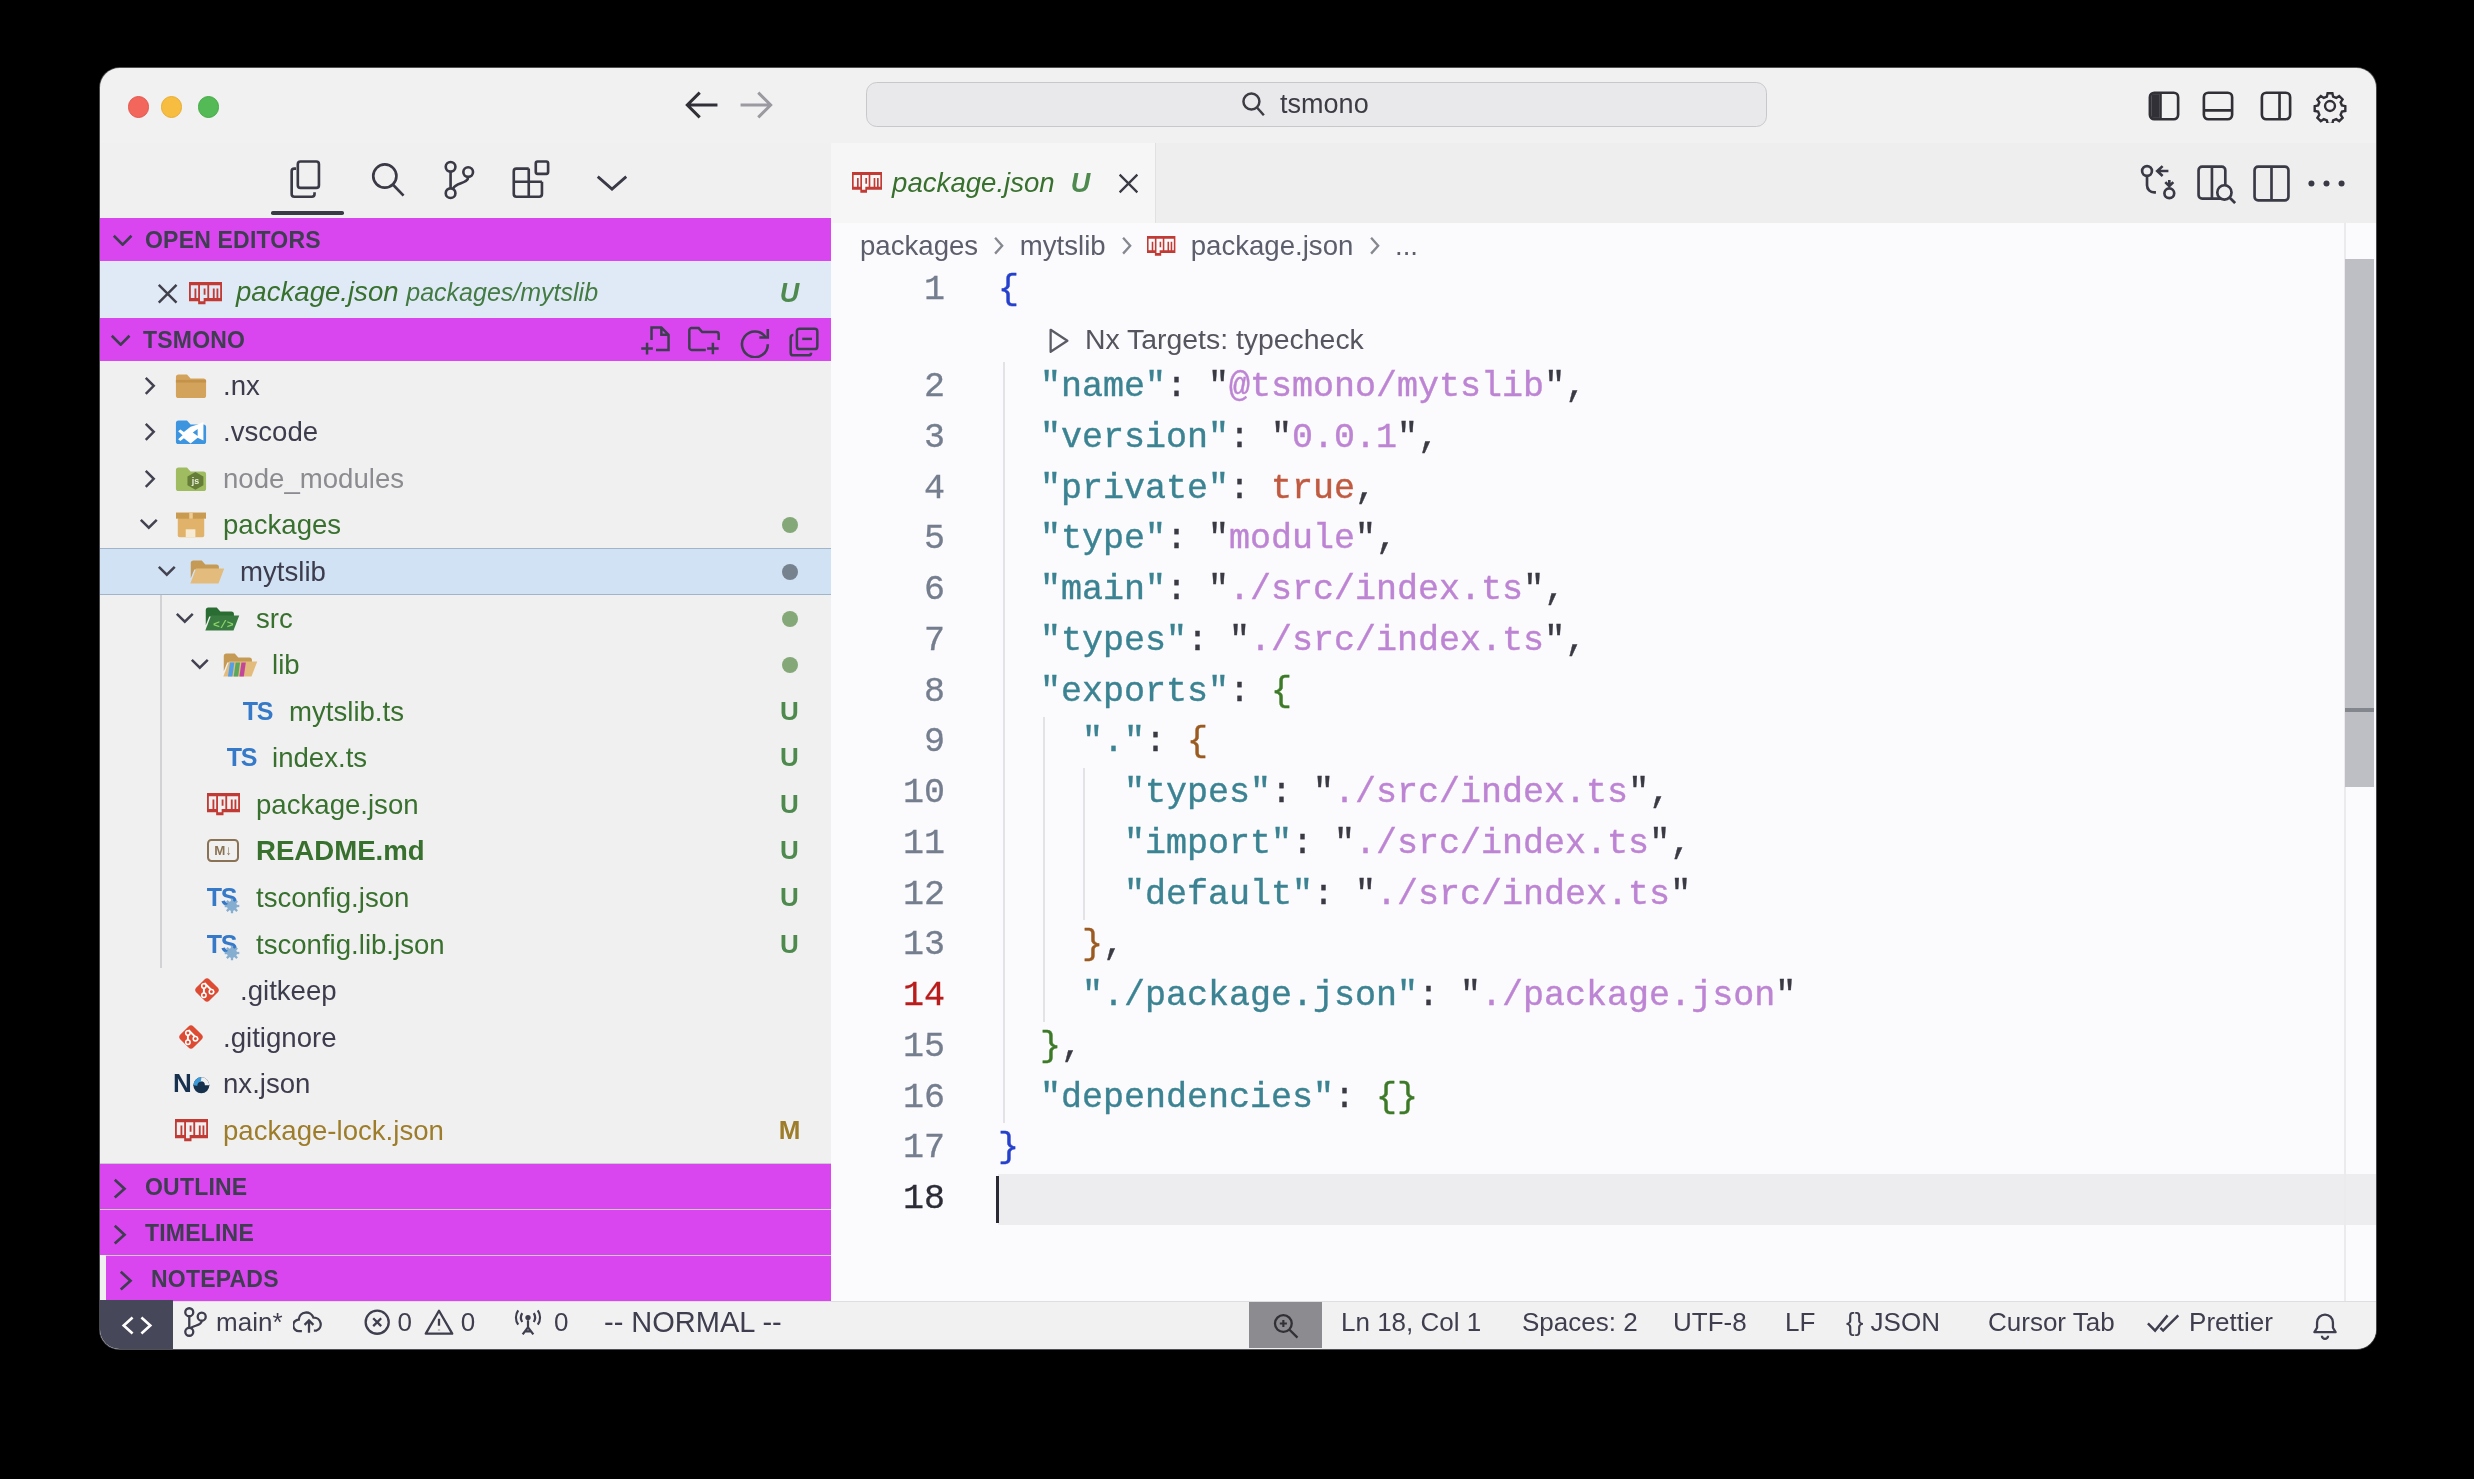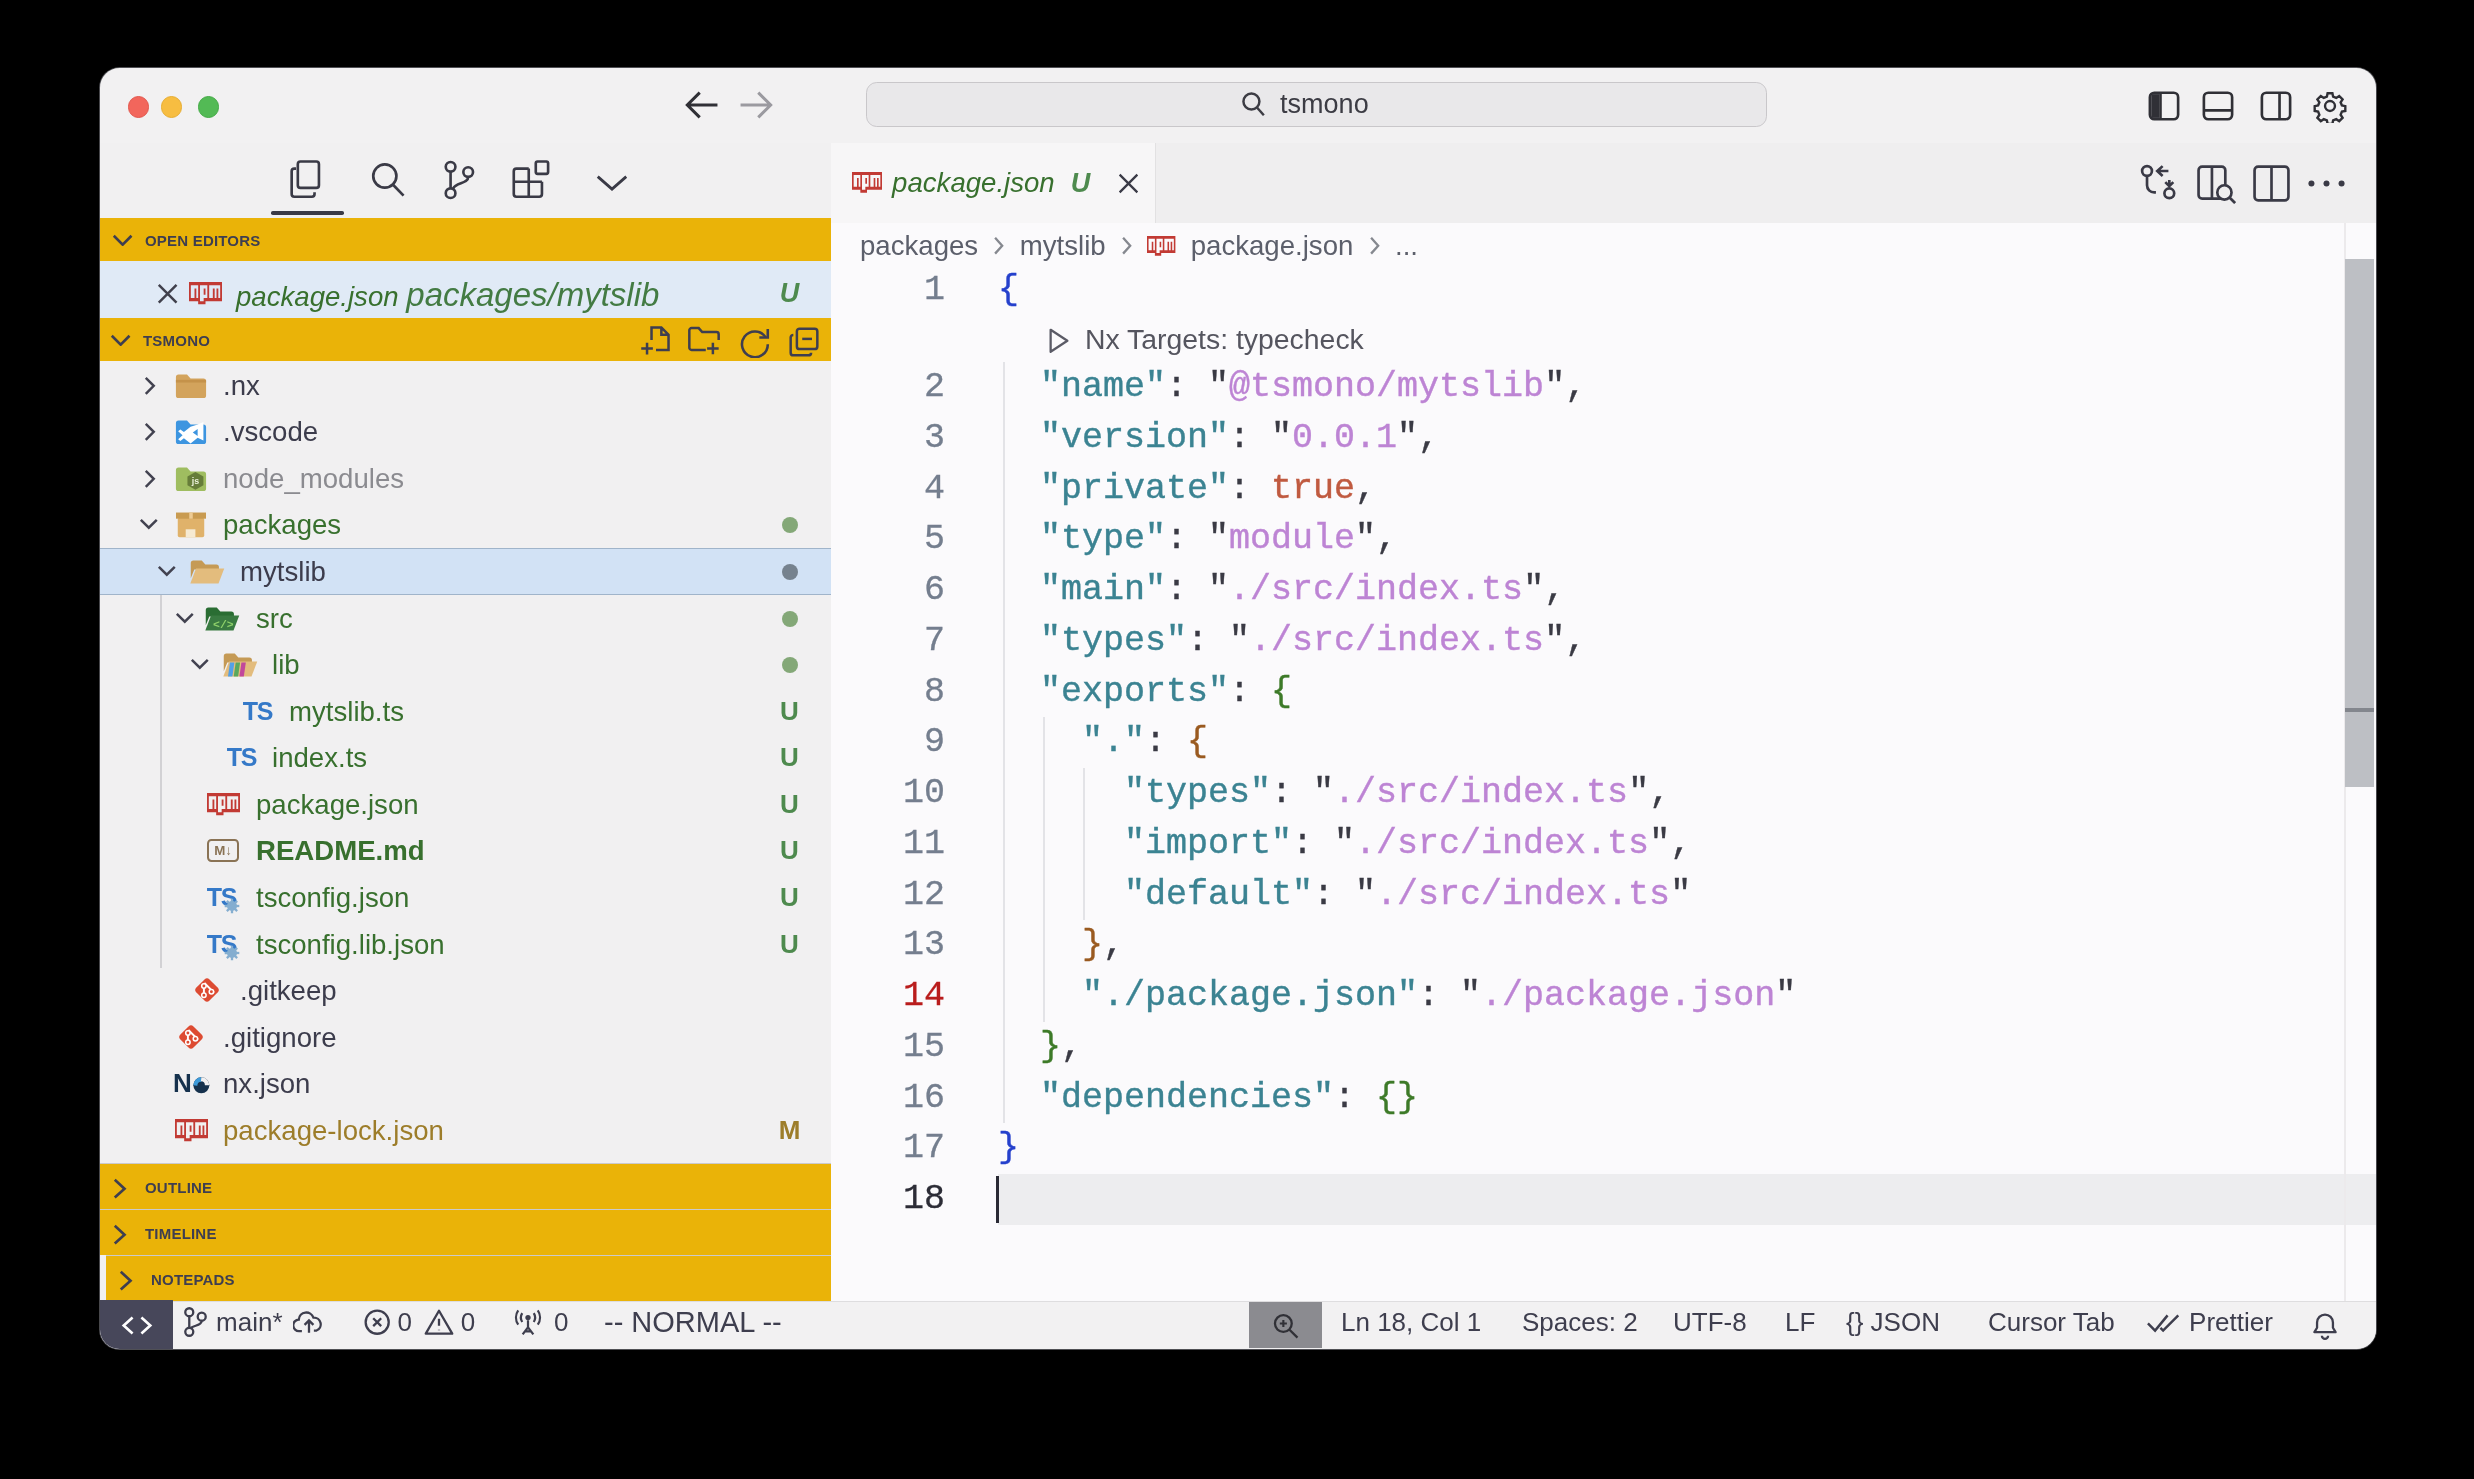--- a/index.html
+++ b/index.html
@@ -3,21 +3,21 @@
 <meta charset="utf-8">
 <style>
   html,body{margin:0;padding:0;background:#000;width:2475px;height:1479px;overflow:hidden;}
   *{box-sizing:border-box;}
   body{font-family:"Liberation Sans",sans-serif;}
   .win{position:absolute;left:100px;top:68px;width:2276px;height:1281px;background:#f2f1f2;border-radius:19.6px;overflow:hidden;box-shadow:0 0 0 0.9px #505055, 0 12.4px 53px rgba(0,0,0,0.55);}
   .abs{position:absolute;}
   .light{position:absolute;top:28.4px;width:21.3px;height:21.3px;border-radius:50%;}
   .searchbox{position:absolute;left:766px;top:14.2px;width:901px;height:45px;background:#e9e8ea;border:1.8px solid #c9c7ca;border-radius:10.7px;display:flex;align-items:center;justify-content:center;padding-right:25px;color:#3c3c44;font-size:27px;}
   .sidebar{position:absolute;left:0;top:75px;width:731px;height:1158px;background:#f1f0f1;}
-  .sechdr{position:absolute;left:0;width:731px;background:#eab308;color:#3e3e50;font-weight:bold;font-size:15px;}
+  .sechdr{position:absolute;left:0;width:731px;background:#d946ef;color:#3e3e50;font-weight:bold;font-size:23px;}
   .sechdr .lbl{position:absolute;left:45px;top:50%;transform:translateY(-50%);letter-spacing:0.2px;}
   .row{position:absolute;left:0;width:731px;height:47px;}
   .rowtxt{font-size:27.6px;color:#3c3c4c;white-space:pre;}
   .badge{position:absolute;left:670px;width:39px;text-align:center;font-size:26px;font-weight:600;}
   .dot{position:absolute;left:682px;width:16px;height:16px;border-radius:50%;}
   .chev{position:absolute;}
   .tabstrip{position:absolute;left:731px;top:75px;width:1545px;height:80px;background:#efeeef;}
   .tab{position:absolute;left:0;top:0;width:325px;height:80px;background:#f7f6f7;border-right:1.8px solid #e2e1e2;display:flex;align-items:center;}
   .breadcrumb{position:absolute;left:731px;top:155px;width:1545px;height:46px;background:#fbfafc;display:flex;align-items:center;color:#5c5f6b;font-size:27.6px;}
   .codearea{position:absolute;left:731px;top:197px;width:1545px;height:1036px;background:#fbfafc;}
@@ -97,21 +97,21 @@
         </svg>
       <span class="lbl">OPEN EDITORS</span>
     </div>
     <div class="abs" style="top:118px;width:731px;height:57px;background:#e0eaf6;">
       <svg class="abs" style="left:57px;top:22px" width="21.3" height="21.3" viewBox="0 0 24 24">
           <path d="M2 2 L22 22 M22 2 L2 22" stroke="#40404c" stroke-width="2.8"></path>
         </svg>
       <svg class="abs" style="left:89px;top:21.3px" width="33" height="23" viewBox="0 0 18 7.2" preserveAspectRatio="none">
           <path fill="#c23a34" d="M0 0h18v6H9v1H5V6H0V0zm1 5h2V2h1v3h1V1H1v4zm5-4v5h2V5h2V1H6zm2 1h1v2H8V2zm3-1v4h2V2h1v3h1V2h1v3h1V1h-6z"></path>
         </svg>
-      <div class="abs rowtxt" style="left:136px;top:15px;font-style:italic;color:#38702e;">package.json <span style="font-size:33px;color:#437b43;text-align:center;">packages/mytslib</span></div>
+      <div class="abs rowtxt" style="left:136px;top:15px;font-style:italic;color:#38702e;">package.json <span style="font-size:25px;color:#437b43;text-align:center;">packages/mytslib</span></div>
       <div class="abs" style="left:670px;top:17px;width:39px;text-align:center;font-style:italic;color:#4e8a4e;font-size:27px;font-weight:600;">U</div>
     </div>
 
     <div class="sechdr" style="top:175px;height:43px;">
       <svg class="chev" style="left:9.8px;top:16px" width="21.3" height="12.4" viewBox="0 0 24 14">
           <path d="M2 2 L12 12 L22 2" stroke="#3e3e50" stroke-width="3" fill="none"></path>
         </svg>
       <span class="lbl" style="left:43px;">TSMONO</span>
       <svg class="abs" style="left:539px;top:6.2px" width="34" height="34" viewBox="0 0 38 38">
           <path d="M14 18 V4 h11 l8 8 v17 H19 M25 4 v8 h8" stroke="#3e3e50" stroke-width="2.8" fill="none"></path>

